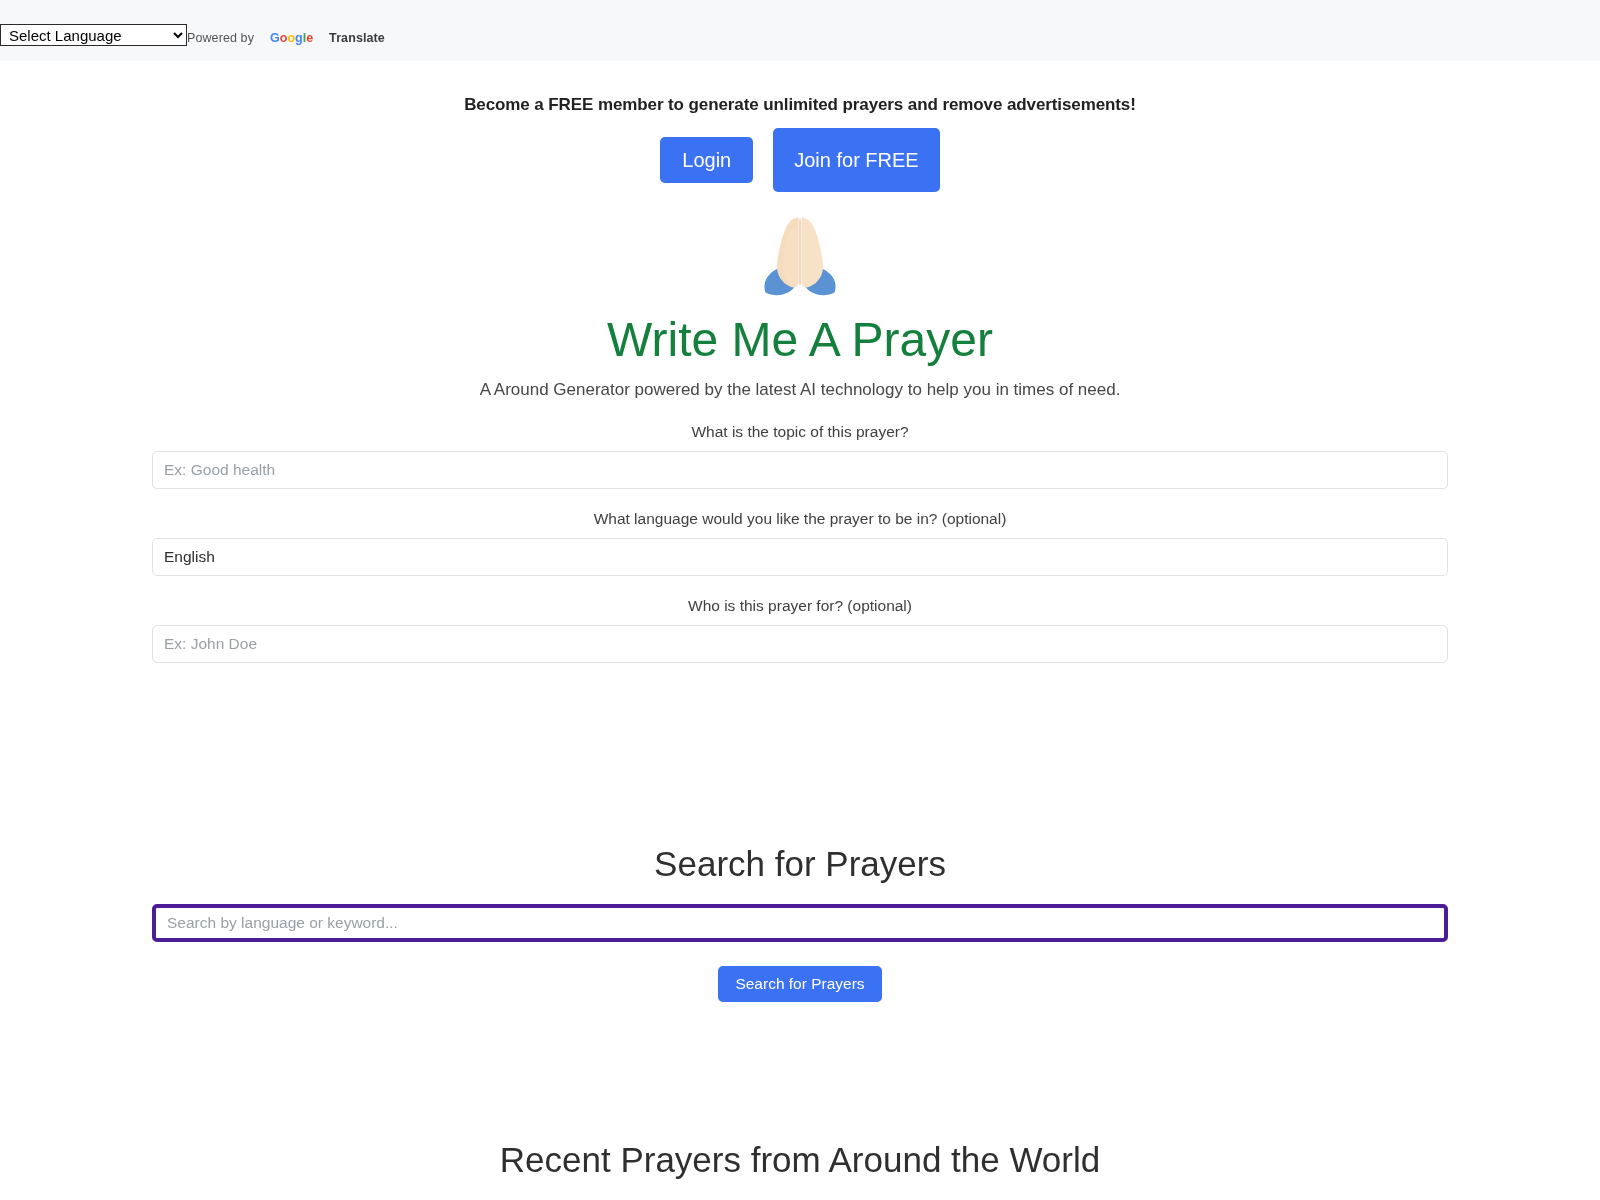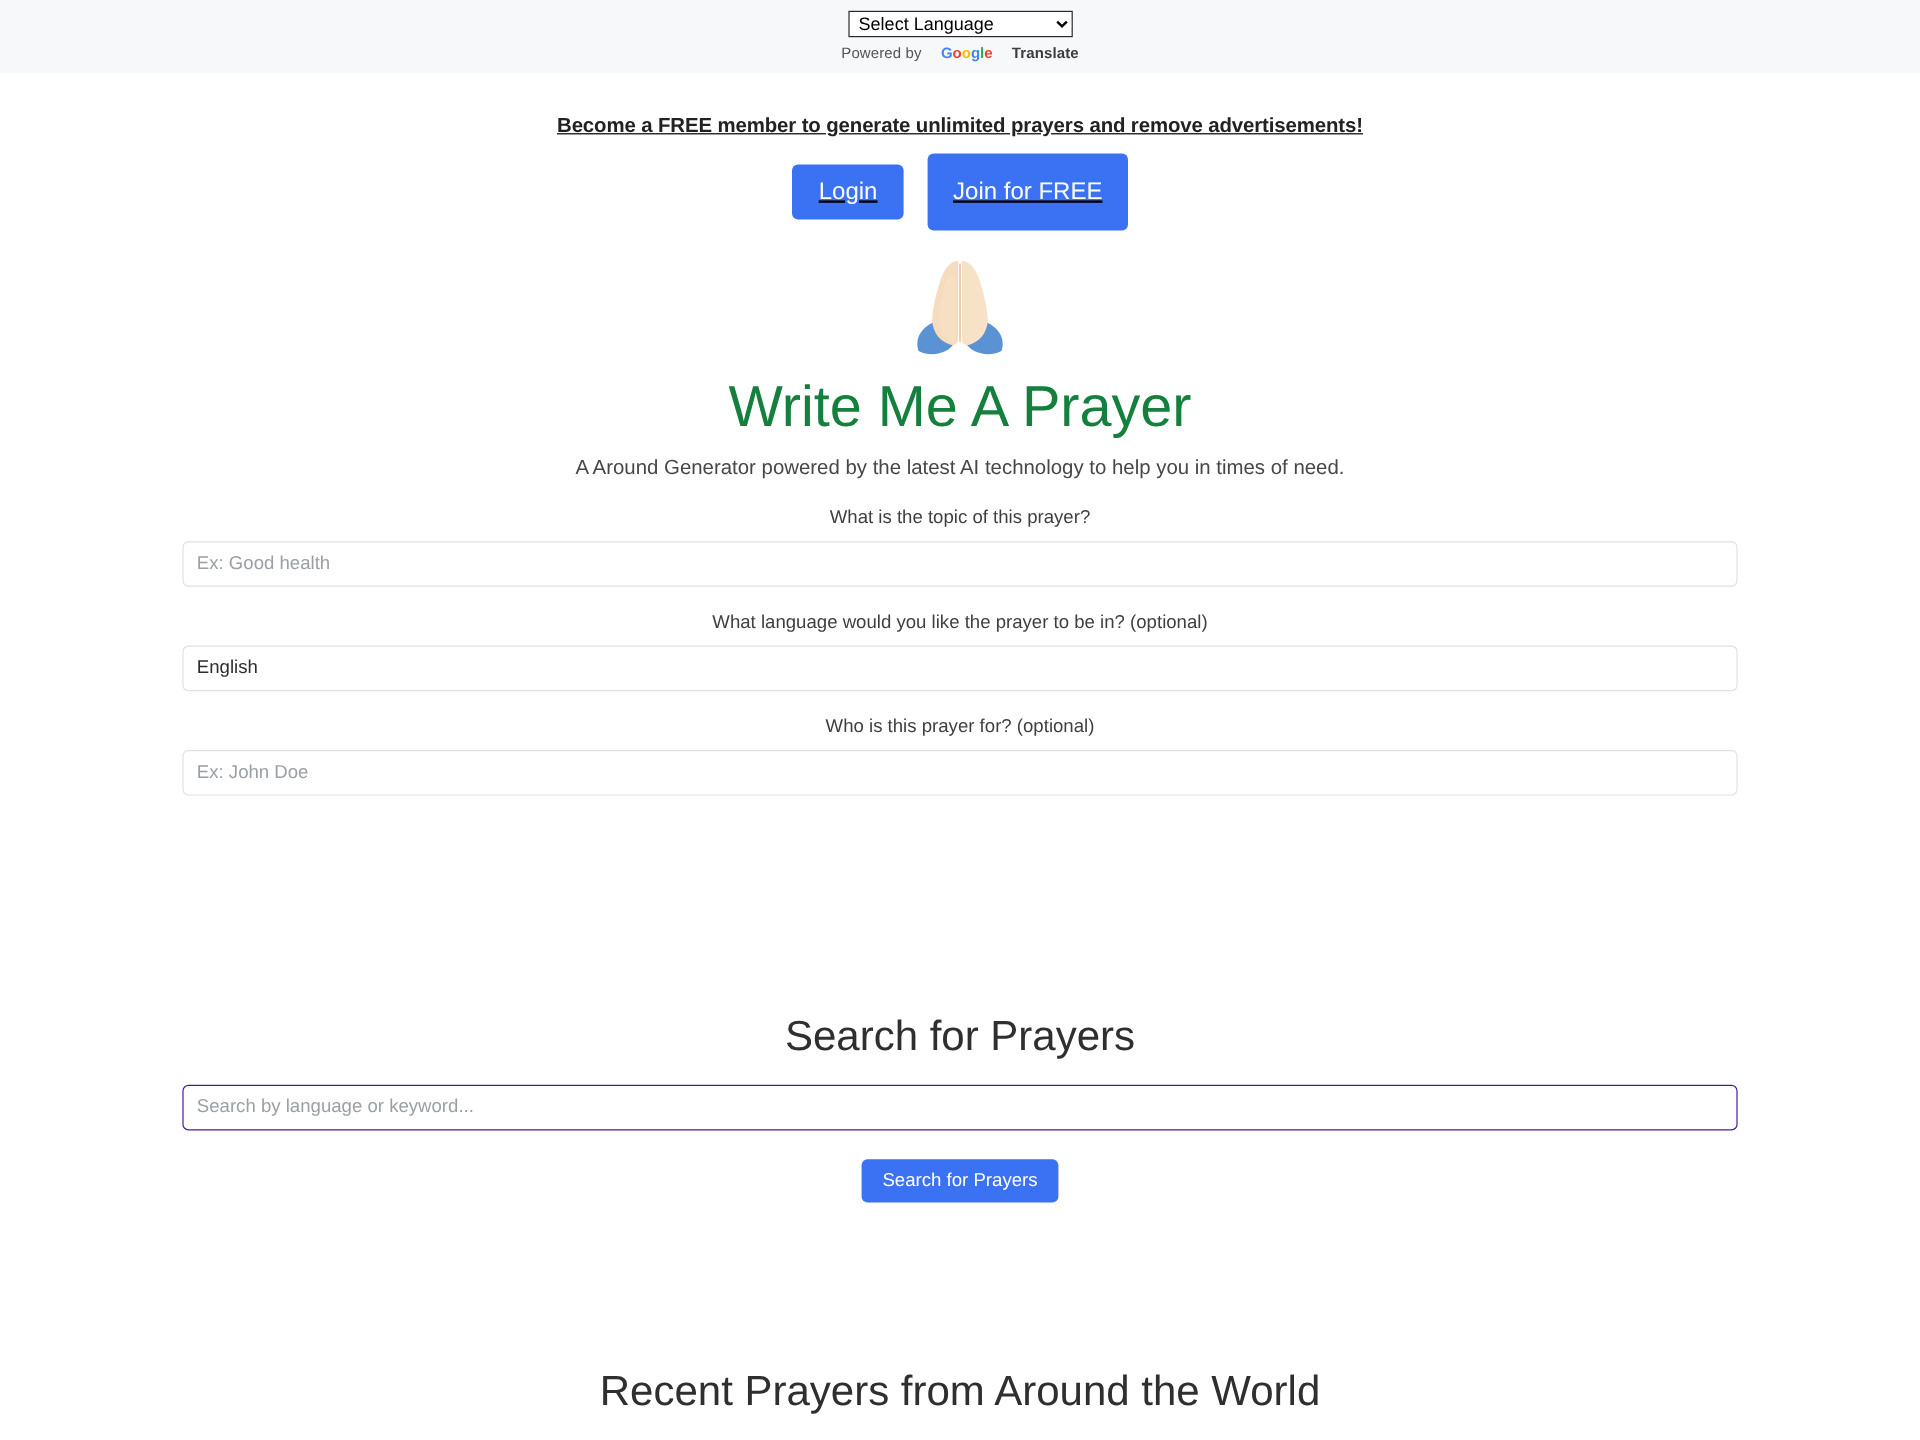--- a/index.html
+++ b/index.html
@@ -14,21 +14,21 @@
     font-family: "Liberation Sans", sans-serif;
     -webkit-font-smoothing: antialiased;
   }
 
   
   .translate-bar {
     width: 100%;
     height: 61px;
     background: #f7f8fa;
     display: flex;
-    flex-direction: column;
+    flex-direction: row;
     align-items: center;
     justify-content: flex-start;
     padding-top: 9px;
   }
   .lang-select {
     font-family: "Liberation Sans", sans-serif;
     font-size: 15px;
     color: #000;
     background: #ffffff;
     border: 1px solid #2b2b2b;
@@ -53,21 +53,20 @@
   .g-r { color: #ea4335; }
   .g-y { color: #fbbc05; }
   .g-g { color: #34a853; }
   .translate-word { font-weight: 700; color: #3c3c3c; }
 
   
   .member-cta {
     width: 100%;
     text-align: center;
     padding-top: 34px;
-    text-decoration: underline;
   }
   .member-cta h2 {
     margin: 0;
     font-size: 17px;
     font-weight: 700;
     color: #222222;
     letter-spacing: -0.1px;
   }
   .cta-buttons {
     margin-top: 13px;
@@ -170,21 +169,21 @@
     margin: 0;
     font-size: 35px;
     font-weight: 300;
     color: #2f2f2f;
   }
   .search-input {
     display: block;
     width: 100%;
     height: 38px;
     margin-top: 20px;
-    border: 1px solid #4c1d95;
+    border: 4px solid #4c1d95;
     border-radius: 5px;
     background: #ffffff;
     padding: 0 11px;
     font-family: "Liberation Sans", sans-serif;
     font-size: 15.5px;
     color: #2d2d2d;
     outline: none;
   }
   .search-input::placeholder { color: #9aa0a6; opacity: 1; }
   .search-btn-row { margin-top: 24px; }

